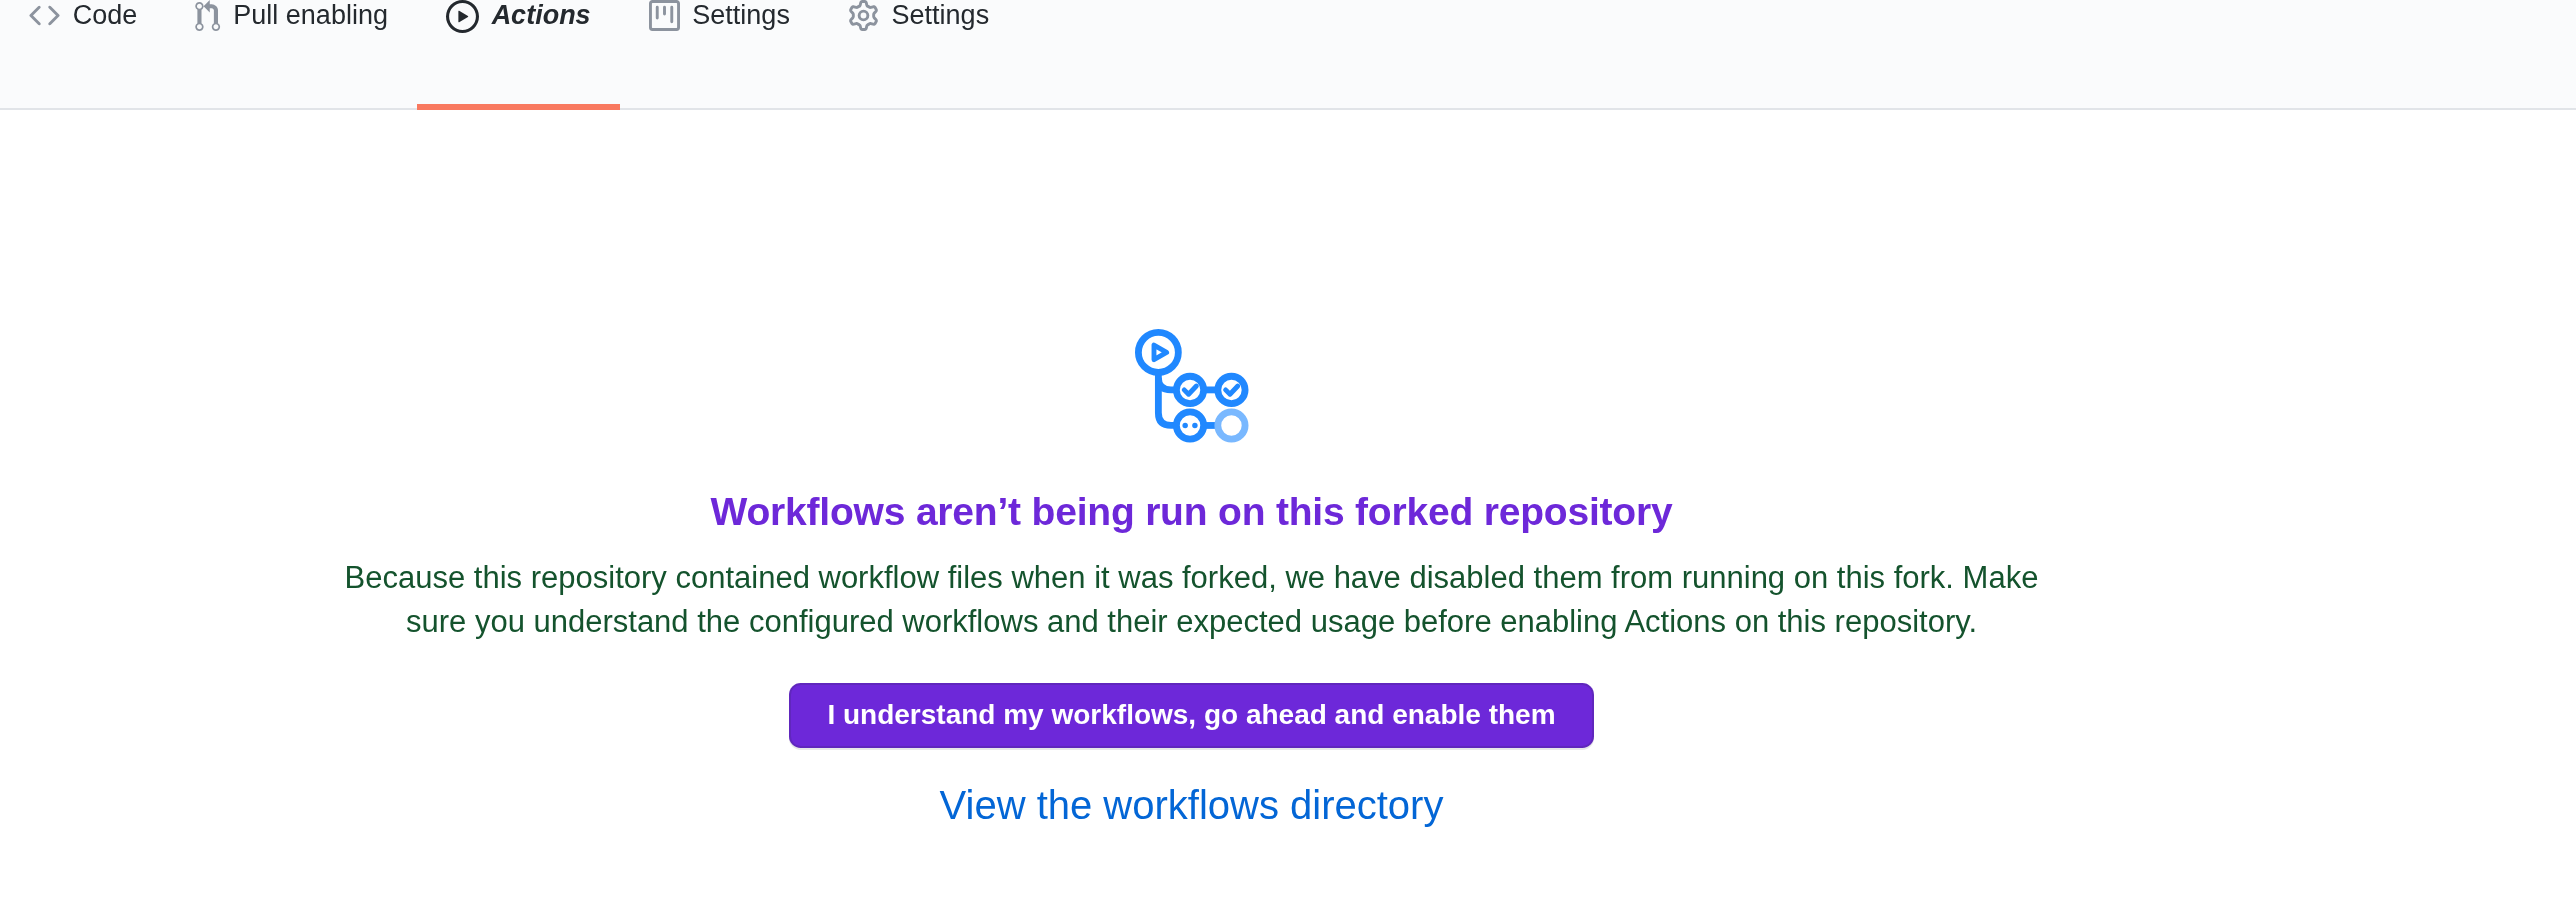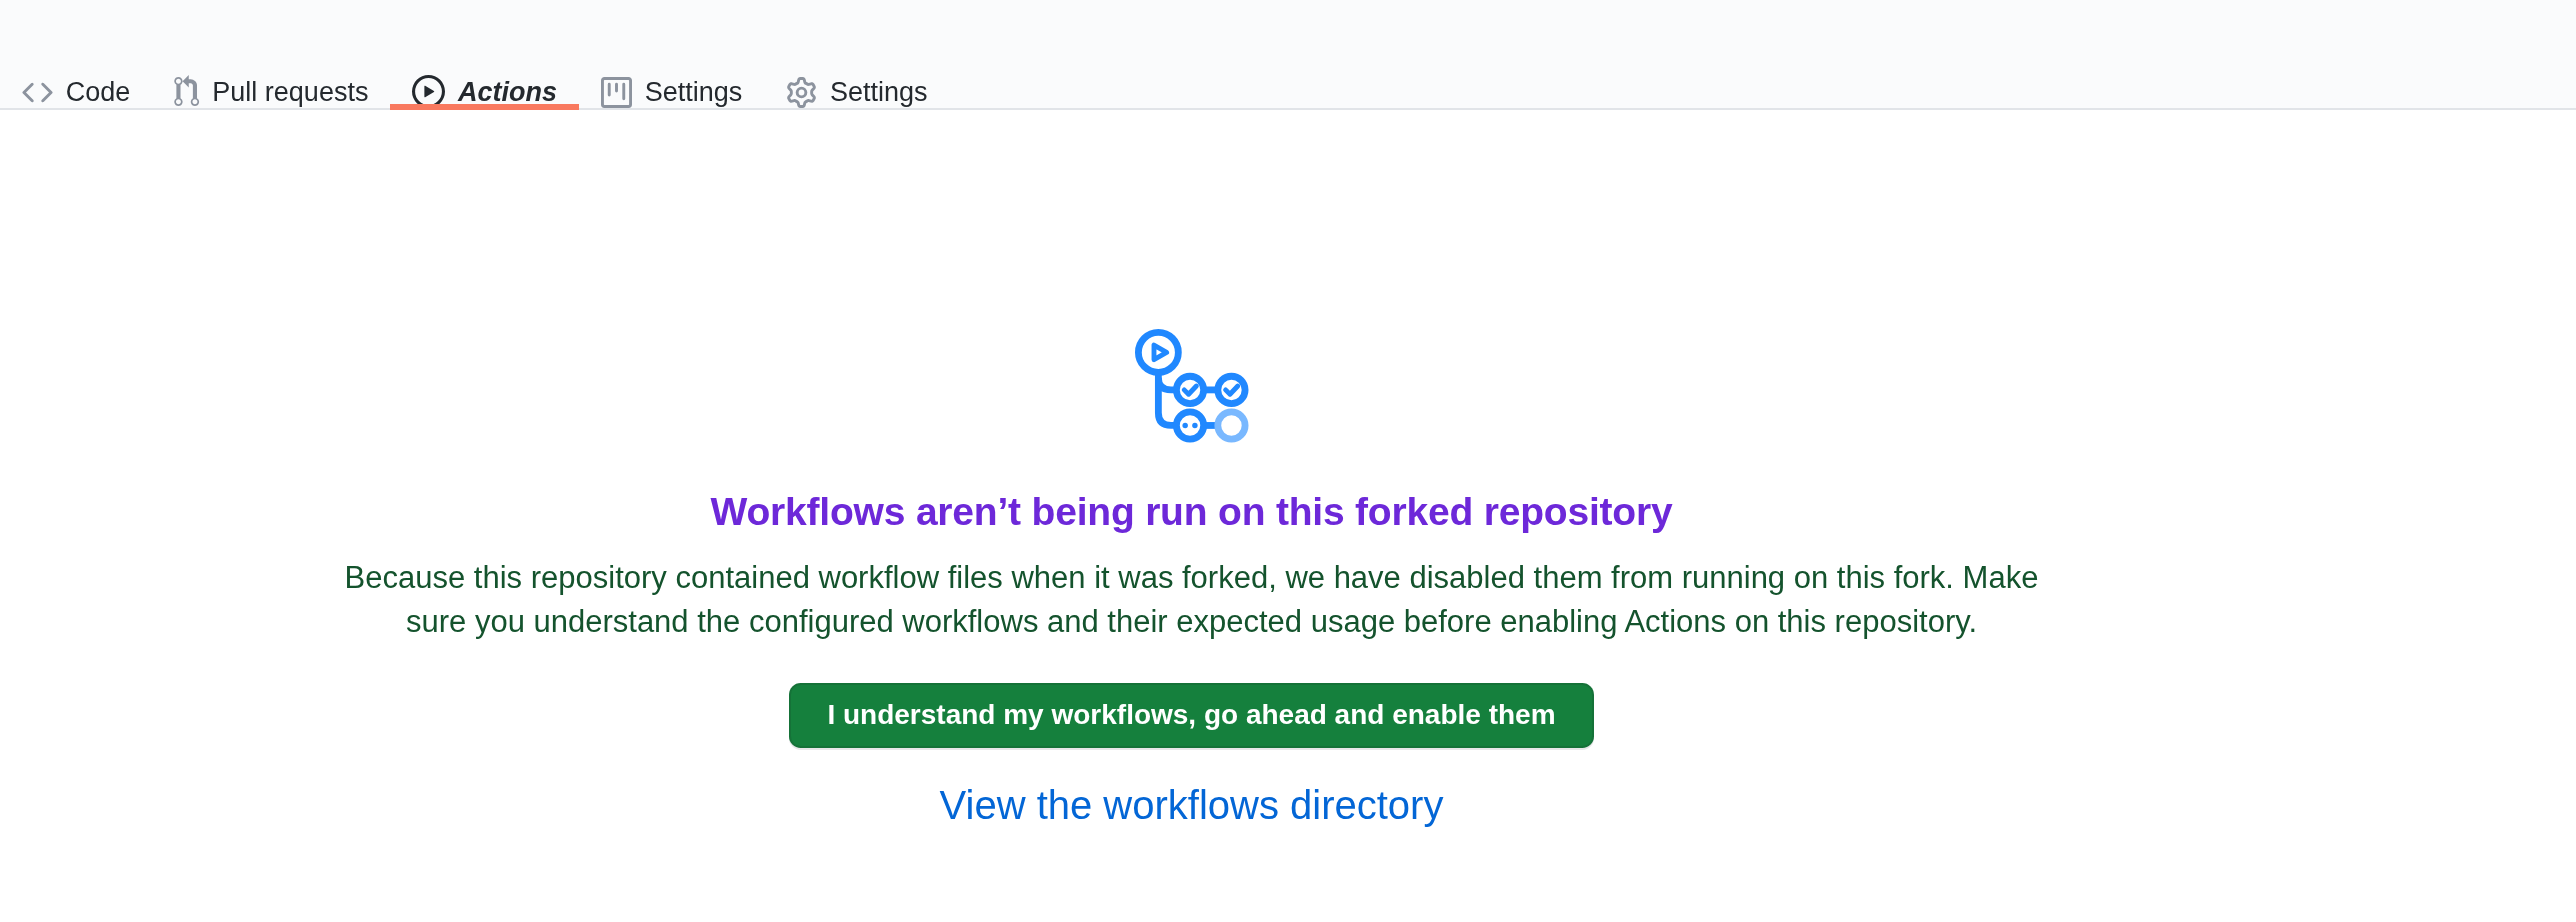--- a/index.html
+++ b/index.html
@@ -16,22 +16,22 @@
   
   .repo-nav {
     height: 110px;
     background: #fafbfc;
     border-bottom: 2px solid #e1e4e8;
     display: flex;
     align-items: stretch;
   }
   .tab {
     display: flex;
-    align-items: flex-end;
-    padding: 0 22px;
+    align-items: flex-start;
+    padding: 0 29px;
     font-size: 27px;
     color: #24292e;
     text-decoration: none;
     position: relative;
     cursor: pointer;
     white-space: nowrap;
   }
   .tab .ticon {
     display: inline-flex;
     align-items: center;
@@ -68,21 +68,21 @@
   .bs-desc {
     margin: 21.5px auto 0;
     font-size: 31px;
     line-height: 44px;
     color: #14532d;
   }
   .bs-desc span { display: block; white-space: nowrap; }
   .enable-btn {
     margin-top: 39px;
     display: inline-block;
-    background: #15803d;
+    background: #6d28d9;
     border: 2px solid rgba(27,31,35,0.15);
     border-radius: 11.7px;
     color: #ffffff;
     font-family: inherit;
     font-size: 28px;
     font-weight: bold;
     padding: 14.7px 36px;
     cursor: pointer;
     box-shadow: 0 2px 0 rgba(27,31,35,0.1);
   }
@@ -108,21 +108,21 @@
     </span>
     <span>Code</span>
   </a>
 
   <a class="tab">
     <span class="ticon">
       <svg width="25.4" height="33" viewBox="0 0 12 16" fill="currentColor">
           <path d="M11 11.28V5c-.03-.78-.34-1.47-.94-2.06C9.46 2.35 8.78 2.03 8 2H7V0L4 3l3 3V4h1c.27.02.48.11.69.31.21.2.3.42.31.69v6.28A1.993 1.993 0 0 0 10 15a1.993 1.993 0 0 0 1-3.72zm-1 2.92c-.66 0-1.2-.55-1.2-1.2 0-.65.55-1.2 1.2-1.2.65 0 1.2.55 1.2 1.2 0 .65-.55 1.2-1.2 1.2zM4 3c0-1.11-.89-2-2-2a1.993 1.993 0 0 0-1 3.72v6.56A1.993 1.993 0 0 0 2 15a1.993 1.993 0 0 0 1-3.72V4.72c.59-.34 1-.98 1-1.72zm-.8 10c0 .66-.55 1.2-1.2 1.2-.65 0-1.2-.55-1.2-1.2 0-.65.55-1.2 1.2-1.2.65 0 1.2.55 1.2 1.2zM2 4.2C1.34 4.2.8 3.65.8 3c0-.65.55-1.2 1.2-1.2.65 0 1.2.55 1.2 1.2 0 .65-.55 1.2-1.2 1.2z"></path>
         </svg>
     </span>
-    <span>Pull requests</span>
+    <span>Pull enabling</span>
   </a>
 
   <a class="tab active">
     <span class="ticon">
       <svg width="33" height="33" viewBox="0 0 16 16" fill="currentColor">
           <path d="M8 0a8 8 0 1 1 0 16A8 8 0 0 1 8 0ZM1.5 8a6.5 6.5 0 1 0 13 0 6.5 6.5 0 0 0-13 0Zm4.879-2.773 4.264 2.559a.25.25 0 0 1 0 .428l-4.264 2.559A.25.25 0 0 1 6 10.559V5.442a.25.25 0 0 1 .379-.215Z"></path>
         </svg>
     </span>
     <span>Actions</span>
   </a>

